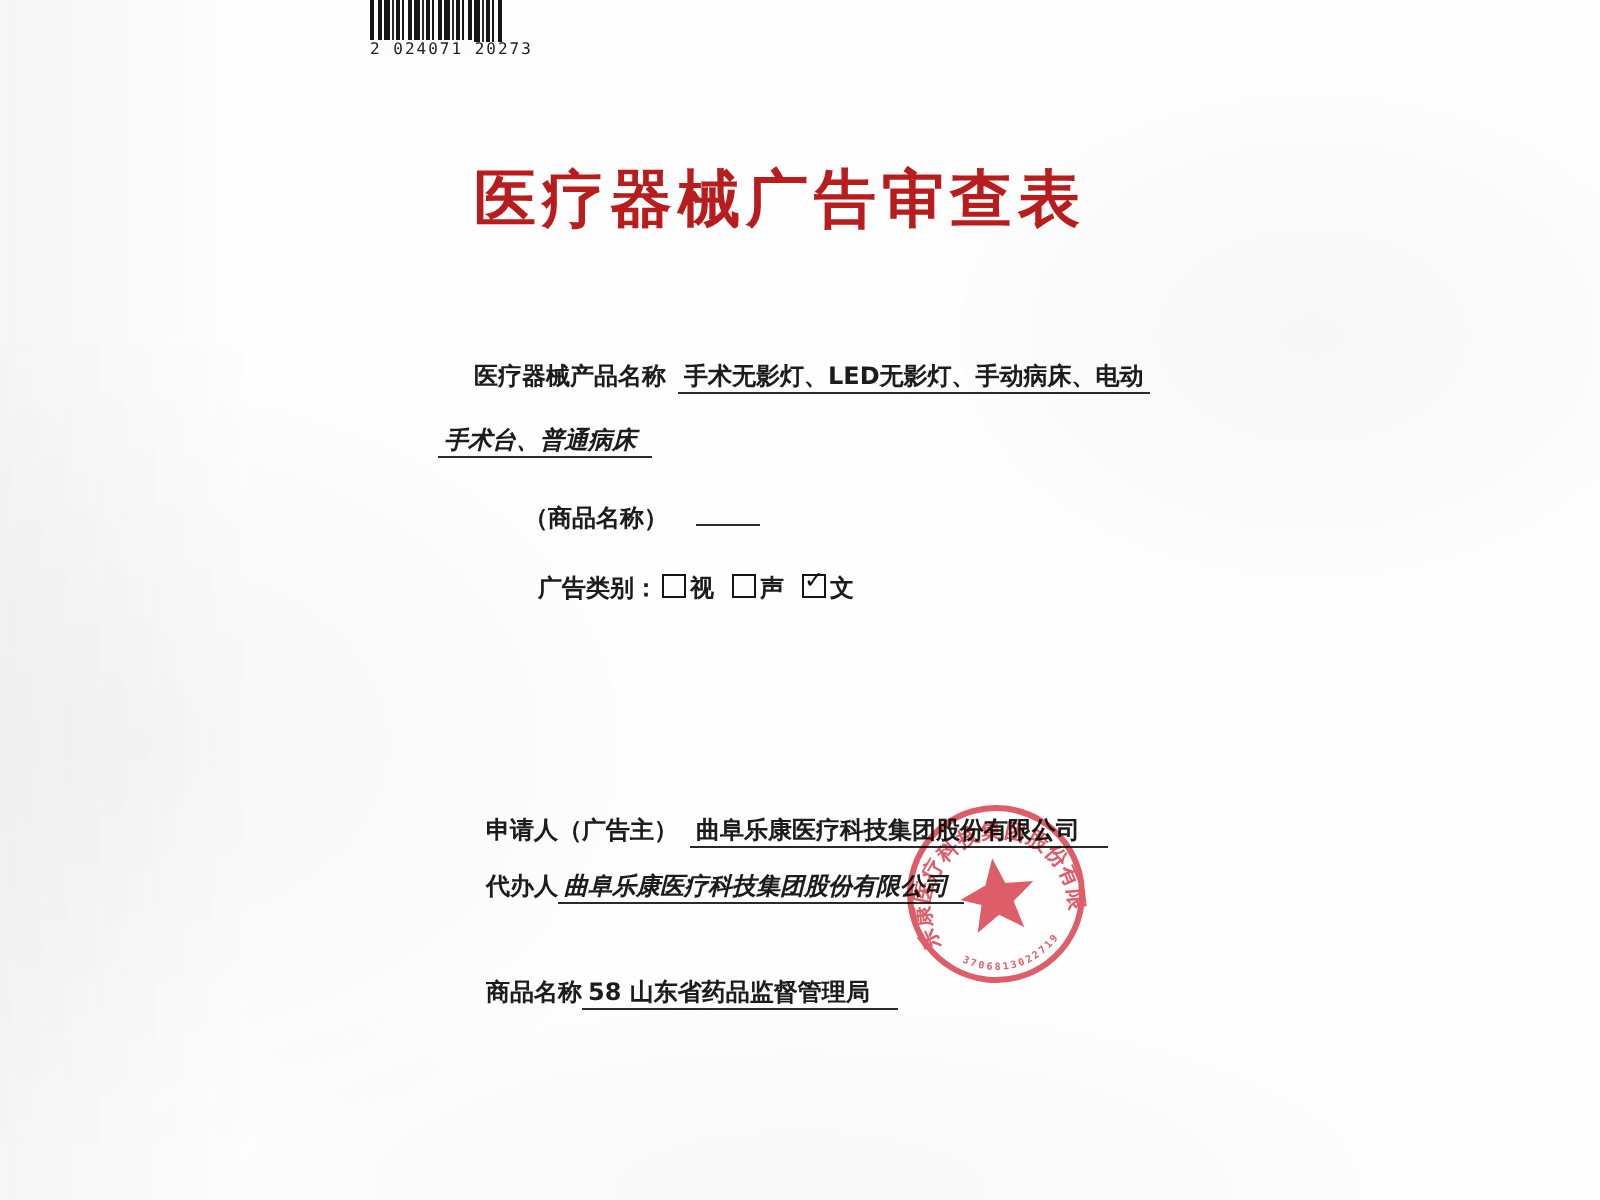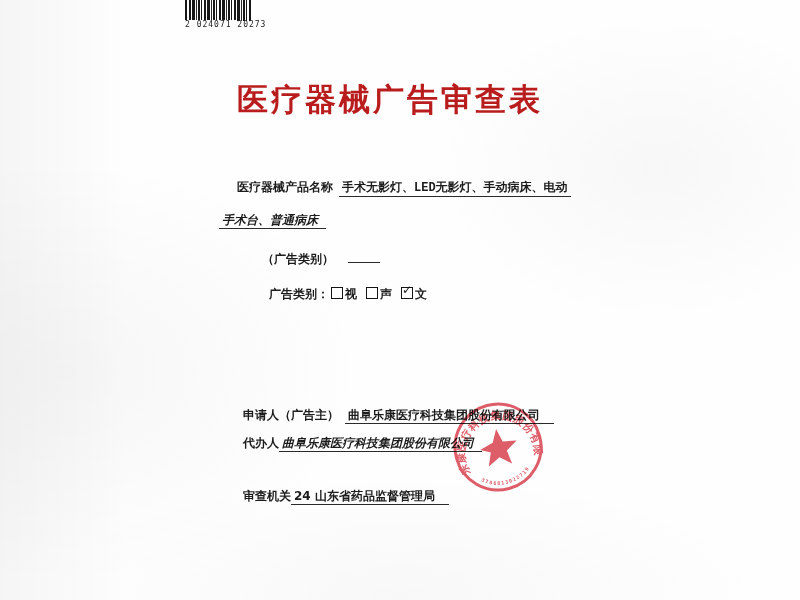--- a/index.html
+++ b/index.html
@@ -73,46 +73,46 @@
 </head>
 <body>
 
 <div class="abs barcode">
   <div class="barcode-bars"></div>
   <div class="barcode-digits">2 024071 20273</div>
 </div>
 
 <div class="abs doc-title">医疗器械广告审查表</div>
 
-<div class="abs line" style="left:237px;top:181px;font-family:Liberation Mono, monospace;">
+<div class="abs line" style="left:237px;top:181px;">
   <span>医疗器械产品名称</span><span class="gap"></span><span class="fill">手术无影灯、LED无影灯、手动病床、电动</span>
 </div>
 
 <div class="abs line" style="left:219px;top:213px;">
   <span class="fill tail-sm">手术台、普通病床</span>
 </div>
 
 <div class="abs line" style="left:262px;top:250px;">
-  <span>（广告类别）</span><span class="blank"></span>
+  <span>（商品名称）</span><span class="blank"></span>
 </div>
 
 <div class="abs line" style="left:269px;top:287px;">
   <span>广告类别：</span><span class="opt" style="margin-left:2px;"><span class="cbx"></span><span>视</span></span><span class="opt"><span class="cbx"></span><span>声</span></span><span class="opt"><span class="cbx"><span class="check">✓</span></span><span>文</span></span>
 </div>
 
 <div class="abs line" style="left:243px;top:408px;">
   <span>申请人（广告主）</span><span class="gap"></span><span class="fill tail-md">曲阜乐康医疗科技集团股份有限公司</span>
 </div>
 
 <div class="abs line" style="left:243px;top:436px;">
   <span>代办人</span><span class="fill tail-sm">曲阜乐康医疗科技集团股份有限公司</span>
 </div>
 
 <div class="abs line" style="left:243px;top:489px;">
-  <span>审查机关</span><span class="fill tail-md">24 山东省药品监督管理局</span>
+  <span>商品名称</span><span class="fill tail-md">58 山东省药品监督管理局</span>
 </div>
 
 <div class="abs seal">
   <svg width="122" height="122" viewBox="0 0 122 122">
     <defs>
       <path id="sealTopArc" d="M 27.6,78.5 A 35,35 0 1 1 94.4,78.5" fill="none"></path>
       <path id="sealBottomArc" d="M 36.6,90.1 A 38,38 0 0 0 85.4,90.1" fill="none"></path>
     </defs>
     <circle cx="61" cy="61" r="43" fill="none" stroke="#d8414e" stroke-width="3"></circle>
     <polygon fill="#d8414e" points="63.8,43.2 66.9,56.9 80.7,59.5 68.6,66.7 70.4,80.7 59.8,71.4 47.1,77.4 52.6,64.5 43.0,59.3 57.0,55.5"></polygon>

